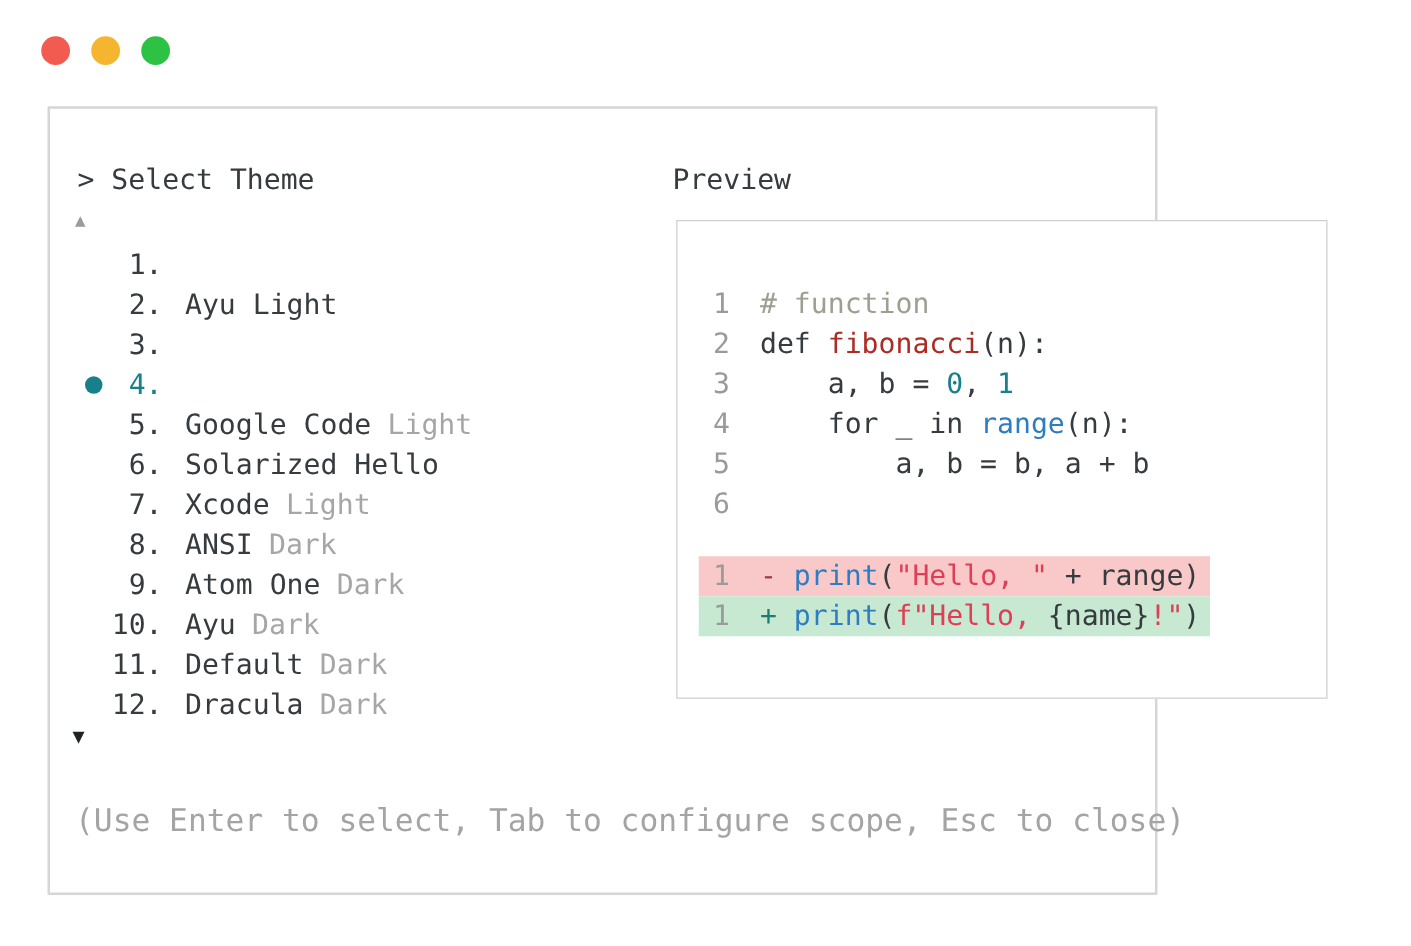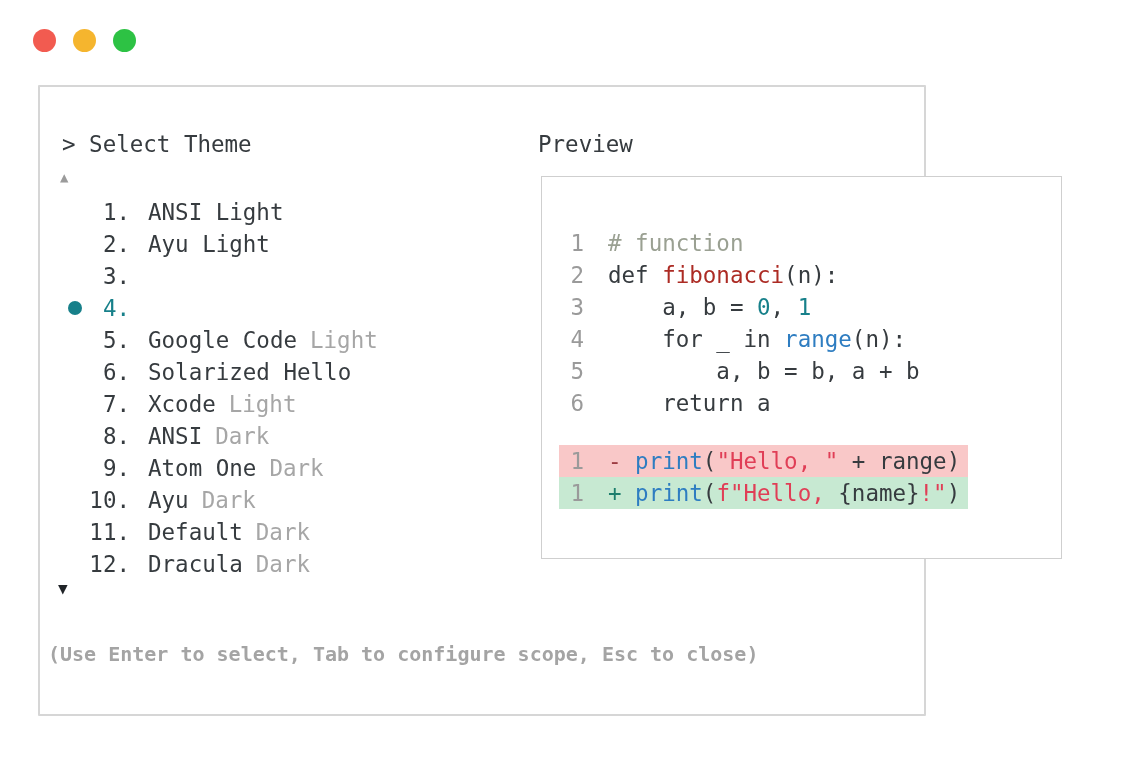--- a/index.html
+++ b/index.html
@@ -22,21 +22,21 @@
   .theme-list{position:absolute;left:20px;top:109px;}
   .theme-row{display:flex;height:32px;line-height:32px;font-size:22.5px;color:var(--dark);cursor:default;}
   .bullet{width:28px;position:relative;}
   .theme-row.selected .bullet::after{content:"";position:absolute;left:8px;top:50%;
     transform:translateY(-50%);width:14px;height:14px;border-radius:50%;background:var(--teal);}
   .num{width:42px;text-align:right;}
   .lbl{margin-left:18px;white-space:pre;}
   .lbl.muted{margin-left:13px;color:var(--muted);}
   .theme-row.selected .num,.theme-row.selected .lbl{color:var(--teal);}
 
-  .help{position:absolute;left:8px;top:555px;font-size:20px;color:#a4a4a4;white-space:pre;font-weight:bold;}
+  .help{position:absolute;left:20px;top:555px;font-size:25px;color:#a4a4a4;white-space:pre;}
 
   .preview-title{position:absolute;left:498px;top:44px;font-size:22.5px;color:var(--dark);}
   .preview-box{position:absolute;left:501px;top:89px;width:521px;height:383px;box-sizing:border-box;
     border:1.5px solid #cfcfcf;background:#fff;padding:50px 0 0 17px;overflow:hidden;}
 
   .code-row{display:flex;height:32px;line-height:32px;font-size:22.5px;}
   .gutter{width:25px;text-align:right;color:#9a9a9a;flex:none;}
   .code{margin-left:24px;white-space:pre;}
   .code-spacer{height:26px;}
   .diff-bg{display:inline-flex;padding-right:8px;}
@@ -62,21 +62,20 @@
   <span class="light" style="background-color: rgb(45, 194, 68);"></span>
 </div>
 
 <div class="panel">
   <div class="prompt">&gt; Select Theme</div>
   <div class="arrow-up">▲</div>
   <div class="theme-list">
       <div class="theme-row">
         <span class="bullet"></span>
         <span class="num">1.</span>
-        <span class="lbl">ANSI Light</span>
       </div>
       <div class="theme-row">
         <span class="bullet"></span>
         <span class="num">2.</span>
         <span class="lbl">Ayu Light</span>
       </div>
       <div class="theme-row">
         <span class="bullet"></span>
         <span class="num">3.</span>
       </div>
@@ -153,21 +152,20 @@
         <div class="code-row">
           <span class="gutter">4</span>
           <span class="code"><span class="t-plain">    for _ in </span><span class="t-builtin">range</span><span class="t-plain">(n):</span></span>
         </div>
         <div class="code-row">
           <span class="gutter">5</span>
           <span class="code"><span class="t-plain">        a, b = b, a + b</span></span>
         </div>
         <div class="code-row">
           <span class="gutter">6</span>
-          <span class="code"><span class="t-plain">    return a</span></span>
         </div>
       </div>
     <div class="code-spacer"></div>
     <div>
         <div class="code-row diff removed">
           <span class="diff-bg">
             <span class="gutter">1</span>
             <span class="code"><span class="t-minus">- </span><span class="t-builtin">print</span><span class="t-plain">(</span><span class="t-string">"Hello, "</span><span class="t-plain"> + range)</span></span>
           </span>
         </div>

